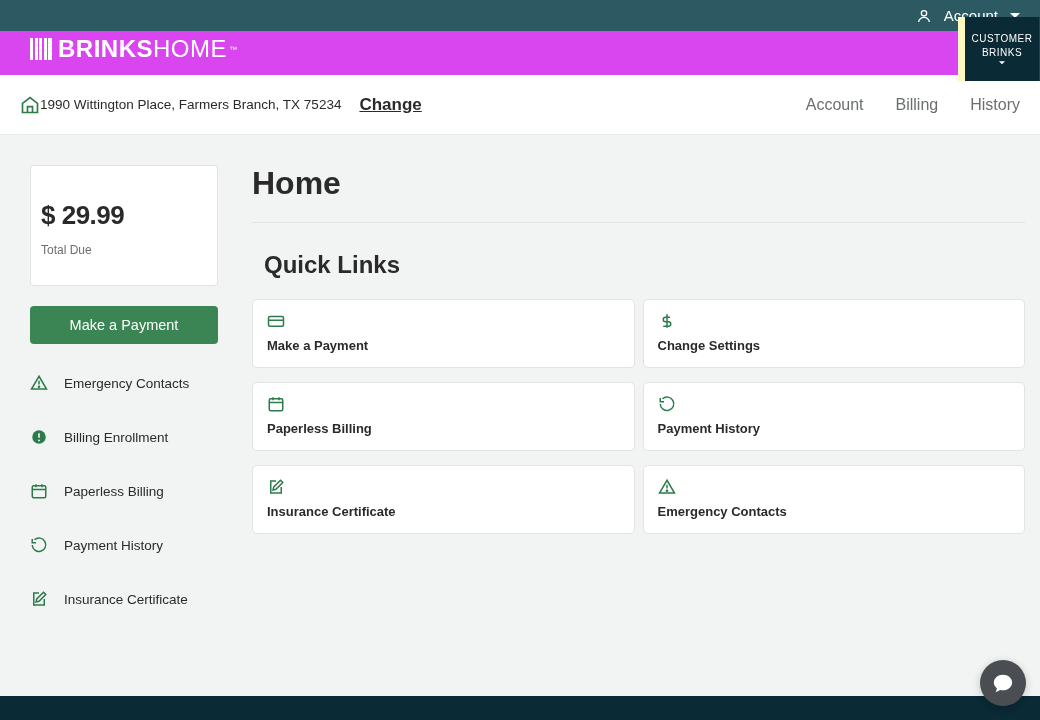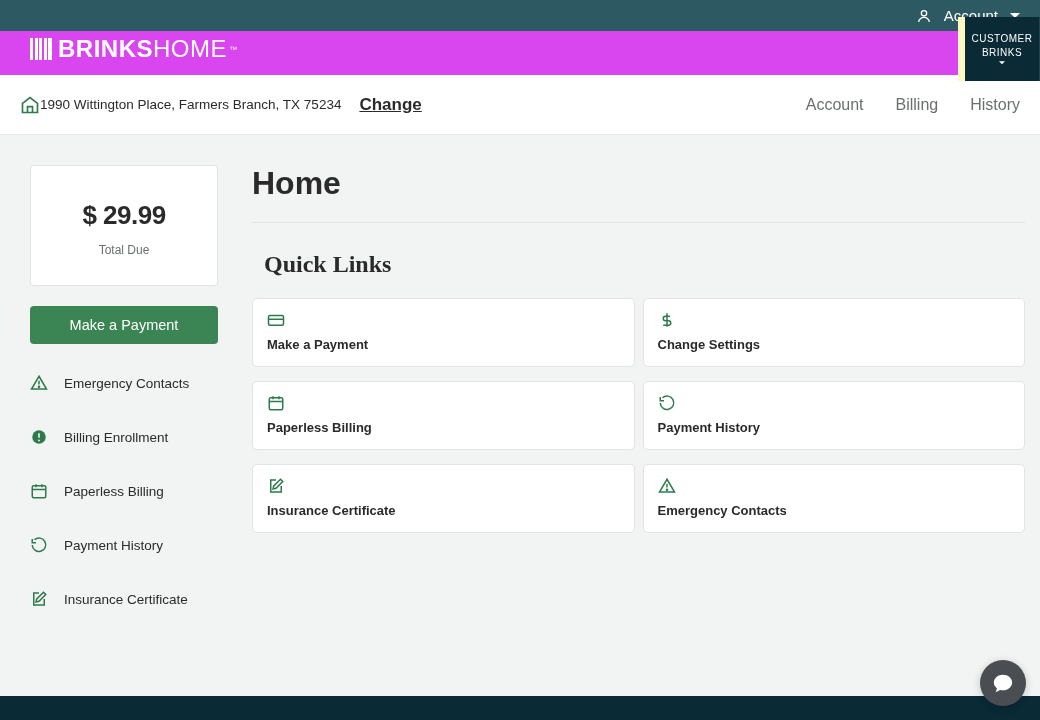--- a/index.html
+++ b/index.html
@@ -22,33 +22,33 @@
 .subnav { background: #fff; height: 60px; display: flex; align-items: center; padding: 0 20px; border-bottom: 1px solid #e6e8e8; }
 .subnav-left { display: flex; align-items: center; gap: 0; }
 .home-ic { color: #2d7a4a; }
 .addr { font-size: 13.5px; color: #2a2a2a; }
 .change { font-size: 17px; color: #2a2a2a; text-decoration: underline; font-weight: 600; margin-left: 18px; cursor: pointer; }
 .subnav-right { margin-left: auto; display: flex; gap: 32px; }
 .subnav-right a { font-size: 16px; color: #6b6f6f; text-decoration: none; cursor: pointer; }
 
 .content { display: flex; padding: 30px 15px 30px 30px; gap: 34px; }
 .sidebar { width: 188px; flex-shrink: 0; }
-.due-card { background: #fff; border: 1px solid #e2e4e4; border-radius: 4px; padding: 34px 19px 28px; text-align: center; margin-bottom: 20px; }
+.due-card { background: #fff; border: 1px solid #e2e4e4; border-radius: 4px; padding: 34px 10px 28px; margin-bottom: 20px; }
 .due-amount { font-size: 26px; font-weight: 800; color: #2a2a2a; letter-spacing: -0.5px; }
 .due-label { font-size: 12px; color: #6b6f6f; margin-top: 12px; }
 .pay-btn { background: #3a8553; color: #fff; border: none; border-radius: 4px; width: 100%; height: 38px; font-size: 14.5px; font-weight: 500; cursor: pointer; margin-bottom: 30px; }
 
 .side-links { display: flex; flex-direction: column; gap: 36px; }
 .side-link { display: flex; align-items: center; gap: 16px; font-size: 13.5px; color: #2a2a2a; cursor: pointer; }
 .side-link .ic { width: 18px; color: #2d7a4a; display: flex; }
 .side-link .ic.filled { color: #2d7a4a; }
 
 .main { flex: 1; }
 .page-title { font-size: 32px; font-weight: 700; color: #2a2a2a; margin-bottom: 28px; padding-bottom: 20px; border-bottom: 1px solid #e2e4e4; }
-.section-title { font-size: 24px; font-weight: 700; color: #2a2a2a; margin-bottom: 20px; padding-left: 12px; font-family: Liberation Serif, serif; }
+.section-title { font-size: 24px; font-weight: 700; color: #2a2a2a; margin-bottom: 20px; padding-left: 12px; }
 
 .cards { display: grid; grid-template-columns: 1fr 1fr; gap: 14px 8px; }
 .card { background: #fff; border: 1px solid #e2e4e4; border-radius: 5px; padding: 12px 14px 14px; cursor: pointer; }
 .card .ic { color: #2d7a4a; margin-bottom: 6px; height: 20px; display: flex; }
 .card .lbl { font-size: 13px; font-weight: 600; color: #2a2a2a; }
 
 .footer { position: absolute; bottom: 0; left: 0; right: 0; height: 24px; background: #0a2a36; }
 
 .chat-btn { position: absolute; right: 14px; bottom: 14px; width: 46px; height: 46px; border-radius: 50%; background: #4a4e52; display: flex; align-items: center; justify-content: center; cursor: pointer; color: #fff; box-shadow: 0 2px 8px rgba(0,0,0,0.2); }
 

